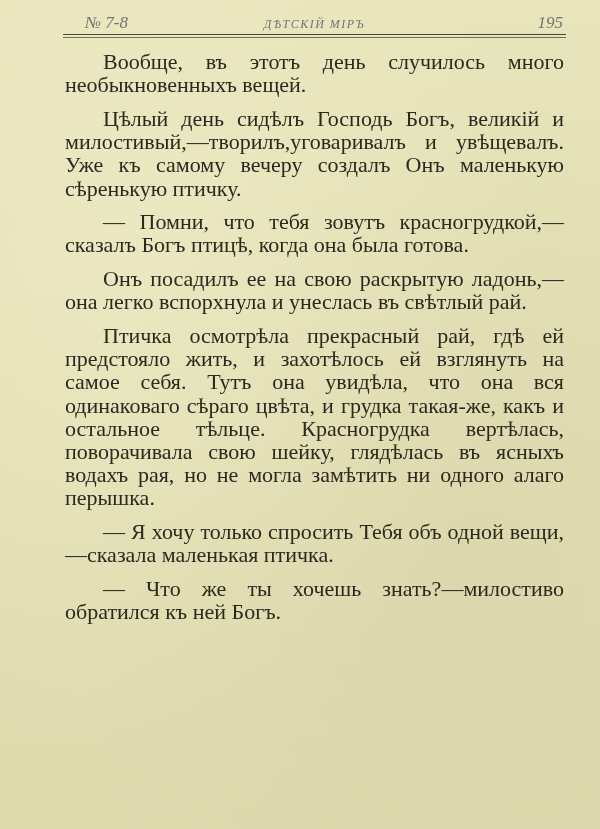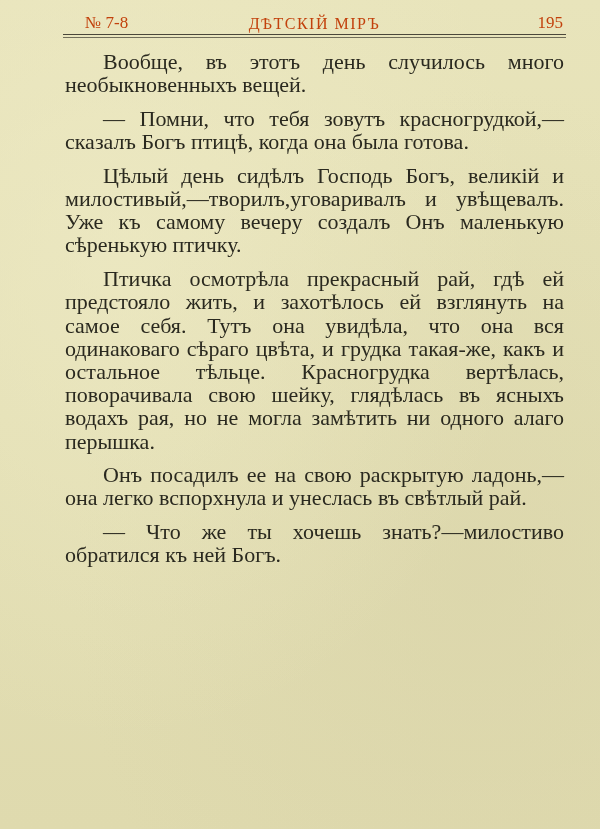--- a/index.html
+++ b/index.html
@@ -27,33 +27,34 @@
       height: 829px;
     }
     .running-head {
       position: absolute;
       top: 12px;
       left: 0;
       width: 503px;
       height: 22px;
       font-size: 17px;
       line-height: 22px;
-      color: #c2410c;
+      color: #737373;
+      font-style: italic;
     }
     .rh-issue {
       position: absolute;
       left: 22px;
       top: 0;
     }
     .rh-title {
       position: absolute;
       left: 0;
       right: 0;
       text-align: center;
-      font-size: 16px;
+      font-size: 12px;
       letter-spacing: 1.5px;
       top: 1px;
     }
     .rh-page {
       position: absolute;
       right: 3px;
       top: 0;
     }
     .rule {
       position: absolute;
@@ -87,19 +88,20 @@
   <div class="running-head">
     <span class="rh-issue">№ 7-8</span>
     <span class="rh-title">ДѢТСКІЙ МІРЪ</span>
     <span class="rh-page">195</span>
   </div>
   <div class="rule r1"></div>
   <div class="rule r2"></div>
 
   <div class="body-text">
     <p class="para">Вообще, въ этотъ день случилось много необыкновенныхъ вещей.</p>
+    <p class="para">Цѣлый день сидѣлъ Господь Богъ, великій и милостивый,—творилъ,уговаривалъ и увѣщевалъ. Уже къ самому вечеру создалъ Онъ маленькую сѣренькую птичку.</p>
     <p class="para">— Помни, что тебя зовутъ красногрудкой,—сказалъ Богъ птицѣ, когда она была готова.</p>
-    <p class="para">Цѣлый день сидѣлъ Господь Богъ, великій и милостивый,—творилъ,уговаривалъ и увѣщевалъ. Уже къ самому вечеру создалъ Онъ маленькую сѣренькую птичку.</p>
+    <p class="para">Онъ посадилъ ее на свою раскрытую ладонь,—она легко вспорхнула и унеслась въ свѣтлый рай.</p>
     <p class="para">Птичка осмотрѣла прекрасный рай, гдѣ ей предстояло жить, и захотѣлось ей взглянуть на самое себя. Тутъ она увидѣла, что она вся одинаковаго сѣраго цвѣта, и грудка такая-же, какъ и остальное тѣльце. Красногрудка вертѣлась, поворачивала свою шейку, глядѣлась въ ясныхъ водахъ рая, но не могла замѣтить ни одного алаго перышка.</p>
-    <p class="para">Онъ посадилъ ее на свою раскрытую ладонь,—она легко вспорхнула и унеслась въ свѣтлый рай.</p>
+    <p class="para">— Я хочу только спросить Тебя объ одной вещи,—сказала маленькая птичка.</p>
     <p class="para">— Что же ты хочешь знать?—милостиво обратился къ ней Богъ.</p>
   </div>
 </div>
 
 </body></html>

